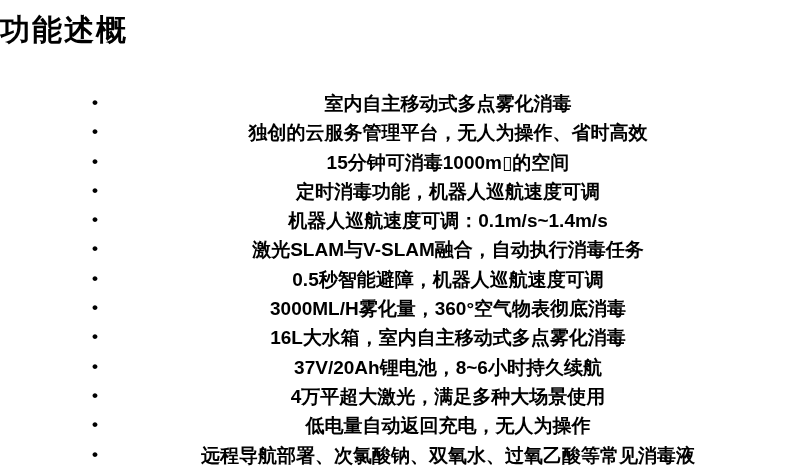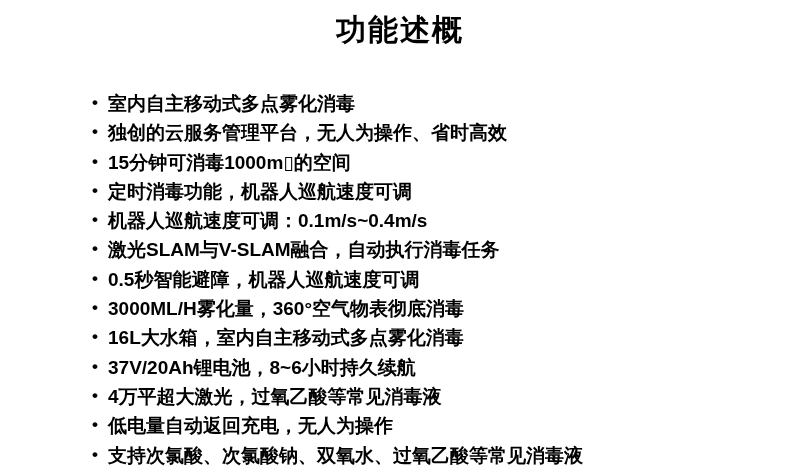--- a/index.html
+++ b/index.html
@@ -14,21 +14,20 @@
     color: #000000;
     overflow: hidden;
   }
   .slide {
     position: relative;
     width: 800px;
     height: 476px;
     box-sizing: border-box;
   }
   .slide-title {
-    text-align: center;
     font-size: 30px;
     font-weight: bold;
     letter-spacing: 2px;
     margin: 12px 0 0 0;
     line-height: 1.2;
     color: #000000;
   }
   .bullet-list {
     list-style: none;
     margin: 0;
@@ -50,20 +49,21 @@
   .bullet-dot {
     width: 16px;
     flex: 0 0 16px;
     font-size: 17px;
     line-height: 1.1;
     color: #000000;
   }
   .bullet-text {
     flex: 1 1 auto;
     letter-spacing: 0px;
+    text-align: center;
   }
 </style>
 </head>
 <body>
 
 <div class="slide">
 
   <h1 class="slide-title">功能述概</h1>
 
   <ul class="bullet-list">
@@ -83,21 +83,21 @@
       <span class="bullet-text">15分钟可消毒1000m▯的空间</span>
     </li>
 
     <li class="bullet-item">
       <span class="bullet-dot">•</span>
       <span class="bullet-text">定时消毒功能，机器人巡航速度可调</span>
     </li>
 
     <li class="bullet-item">
       <span class="bullet-dot">•</span>
-      <span class="bullet-text">机器人巡航速度可调：0.1m/s~0.4m/s</span>
+      <span class="bullet-text">机器人巡航速度可调：0.1m/s~1.4m/s</span>
     </li>
 
     <li class="bullet-item">
       <span class="bullet-dot">•</span>
       <span class="bullet-text">激光SLAM与V-SLAM融合，自动执行消毒任务</span>
     </li>
 
     <li class="bullet-item">
       <span class="bullet-dot">•</span>
       <span class="bullet-text">0.5秒智能避障，机器人巡航速度可调</span>
@@ -113,27 +113,27 @@
       <span class="bullet-text">16L大水箱，室内自主移动式多点雾化消毒</span>
     </li>
 
     <li class="bullet-item">
       <span class="bullet-dot">•</span>
       <span class="bullet-text">37V/20Ah锂电池，8~6小时持久续航</span>
     </li>
 
     <li class="bullet-item">
       <span class="bullet-dot">•</span>
-      <span class="bullet-text">4万平超大激光，过氧乙酸等常见消毒液</span>
+      <span class="bullet-text">4万平超大激光，满足多种大场景使用</span>
     </li>
 
     <li class="bullet-item">
       <span class="bullet-dot">•</span>
       <span class="bullet-text">低电量自动返回充电，无人为操作</span>
     </li>
 
     <li class="bullet-item">
       <span class="bullet-dot">•</span>
-      <span class="bullet-text">支持次氯酸、次氯酸钠、双氧水、过氧乙酸等常见消毒液</span>
+      <span class="bullet-text">远程导航部署、次氯酸钠、双氧水、过氧乙酸等常见消毒液</span>
     </li>
 
   </ul>
 </div>
 
 </body></html>

